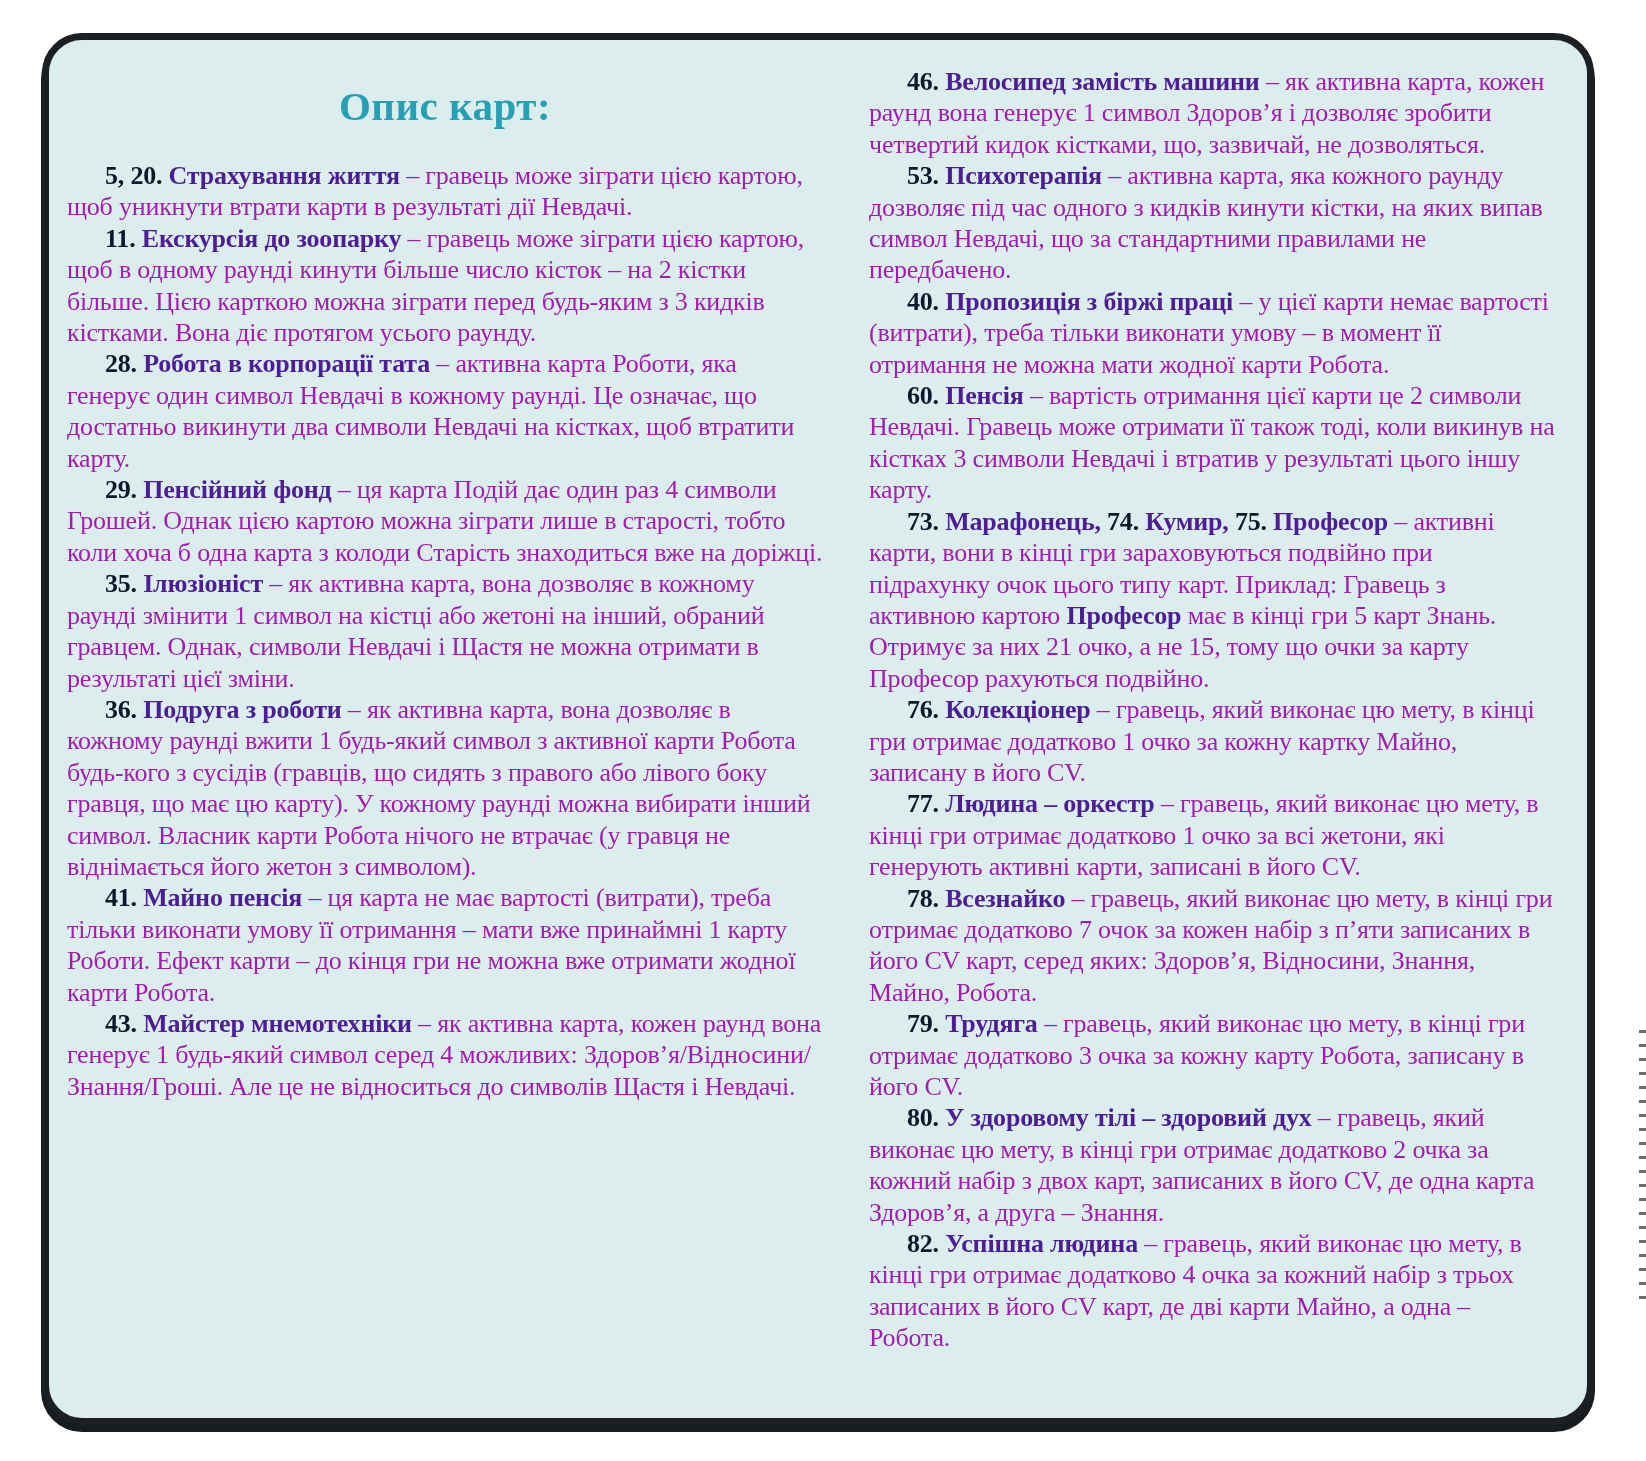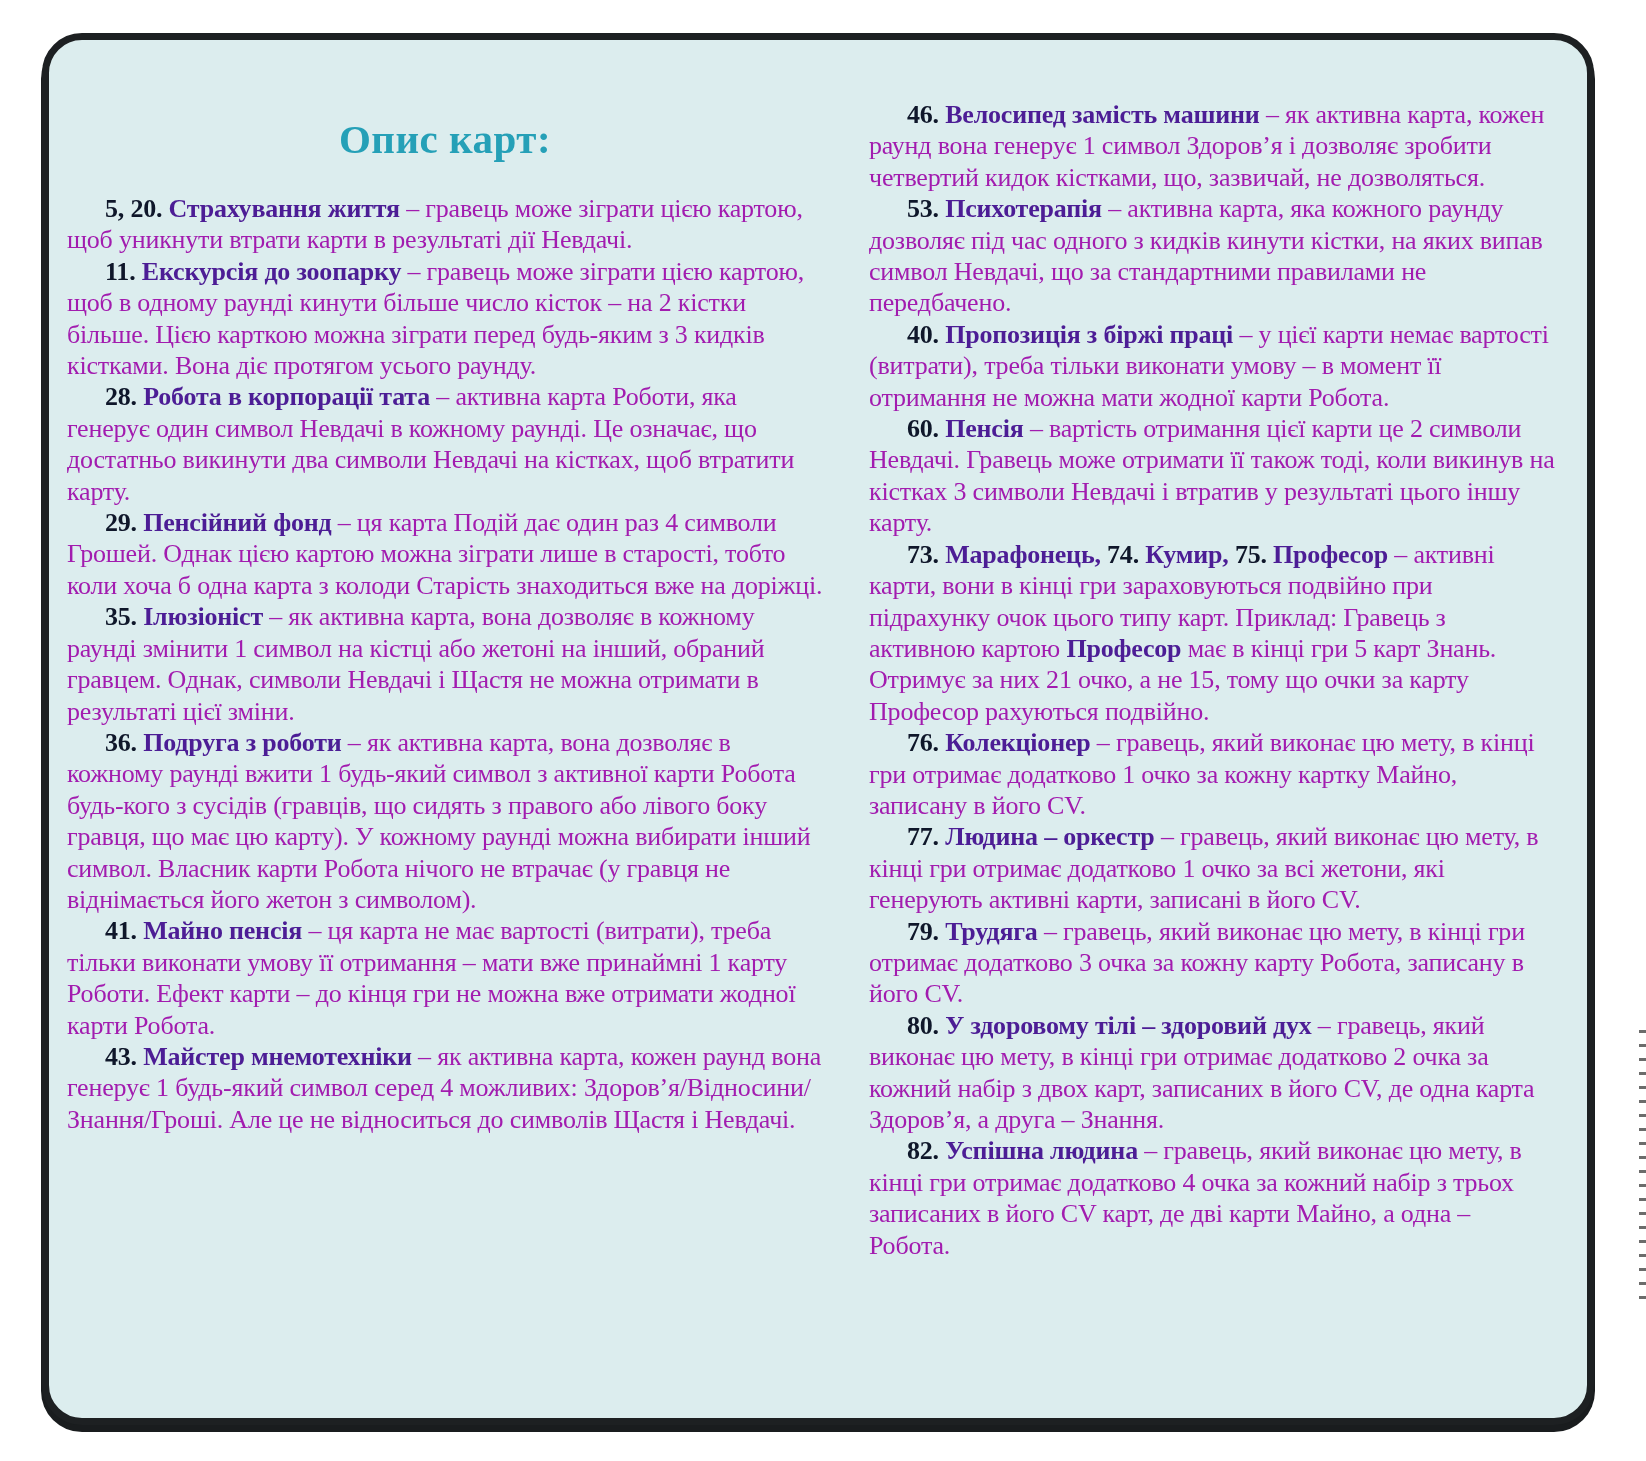--- a/index.html
+++ b/index.html
@@ -20,21 +20,20 @@
     border-radius:40px;
     box-shadow:0 6px 0 1px #191c1e;
     overflow:hidden;
   }
   .columns{
     display:flex;
     gap:46px;
     padding:24px 30px 26px 18px;
     box-sizing:border-box;
     height:100%;
-    margin-top:33px;
   }
   .col{overflow:hidden;}
   .col-left{width:756px;flex:0 0 auto;padding-top:18px;box-sizing:border-box;}
   .col-right{flex:1 1 auto;padding-top:2px;}
   .page-title{
     margin:0 0 30px 0;
     text-align:center;
     font-size:41px;
     font-weight:bold;
     color:#25a0b7;
@@ -84,20 +83,21 @@
       </div>
       <div class="col col-right">
         <div>
             <p class="entry"><span class="seg-num">46. </span><span class="seg-name">Велосипед замість машини</span><span class="seg-text"> – як активна карта, кожен раунд вона генерує 1 символ Здоров’я і дозволяє зробити четвертий кидок кістками, що, зазвичай, не дозволяться.</span></p>
             <p class="entry"><span class="seg-num">53. </span><span class="seg-name">Психотерапія</span><span class="seg-text"> – активна карта, яка кожного раунду дозволяє під час одного з кидків кинути кістки, на яких випав символ Невдачі, що за стандартними правилами не передбачено.</span></p>
             <p class="entry"><span class="seg-num">40. </span><span class="seg-name">Пропозиція з біржі праці</span><span class="seg-text"> – у цієї карти немає вартості (витрати), треба тільки виконати умову – в момент її отримання не можна мати жодної карти Робота.</span></p>
             <p class="entry"><span class="seg-num">60. </span><span class="seg-name">Пенсія</span><span class="seg-text"> – вартість отримання цієї карти це 2 символи Невдачі. Гравець може отримати її також тоді, коли викинув на кістках 3 символи Невдачі і втратив у результаті цього іншу карту.</span></p>
             <p class="entry"><span class="seg-num">73. </span><span class="seg-name">Марафонець, </span><span class="seg-num">74. </span><span class="seg-name">Кумир, </span><span class="seg-num">75. </span><span class="seg-name">Професор</span><span class="seg-text"> – активні карти, вони в кінці гри зараховуються подвійно при підрахунку очок цього типу карт. Приклад: Гравець з активною картою </span><span class="seg-name">Професор</span><span class="seg-text"> має в кінці гри 5 карт Знань. Отримує за них 21 очко, а не 15, тому що очки за карту Професор рахуються подвійно.</span></p>
             <p class="entry"><span class="seg-num">76. </span><span class="seg-name">Колекціонер</span><span class="seg-text"> – гравець, який виконає цю мету, в кінці гри отримає додатково 1 очко за кожну картку Майно, записану в його CV.</span></p>
             <p class="entry"><span class="seg-num">77. </span><span class="seg-name">Людина – оркестр</span><span class="seg-text"> – гравець, який виконає цю мету, в кінці гри отримає додатково 1 очко за всі жетони, які генерують активні карти, записані в його CV.</span></p>
+            <p class="entry"><span class="seg-num">78. </span><span class="seg-name">Всезнайко</span><span class="seg-text"> – гравець, який виконає цю мету, в кінці гри отримає додатково 7 очок за кожен набір з п’яти записаних в його CV карт, серед яких: Здоров’я, Відносини, Знання, Майно, Робота.</span></p>
             <p class="entry"><span class="seg-num">79. </span><span class="seg-name">Трудяга</span><span class="seg-text"> – гравець, який виконає цю мету, в кінці гри отримає додатково 3 очка за кожну карту Робота, записану в його CV.</span></p>
             <p class="entry"><span class="seg-num">80. </span><span class="seg-name">У здоровому тілі – здоровий дух</span><span class="seg-text"> – гравець, який виконає цю мету, в кінці гри отримає додатково 2 очка за кожний набір з двох карт, записаних в його CV, де одна карта Здоров’я, а друга – Знання.</span></p>
             <p class="entry"><span class="seg-num">82. </span><span class="seg-name">Успішна людина</span><span class="seg-text"> – гравець, який виконає цю мету, в кінці гри отримає додатково 4 очка за кожний набір з трьох записаних в його CV карт, де дві карти Майно, а одна – Робота.</span></p>
           </div>
       </div>
     </div>
   </div>
   <div class="edge-marks"></div>
 </div>
 

